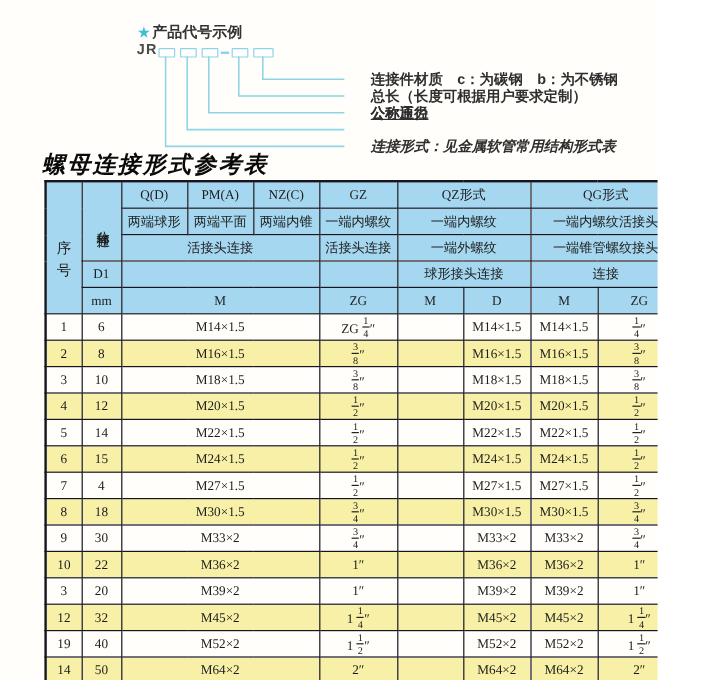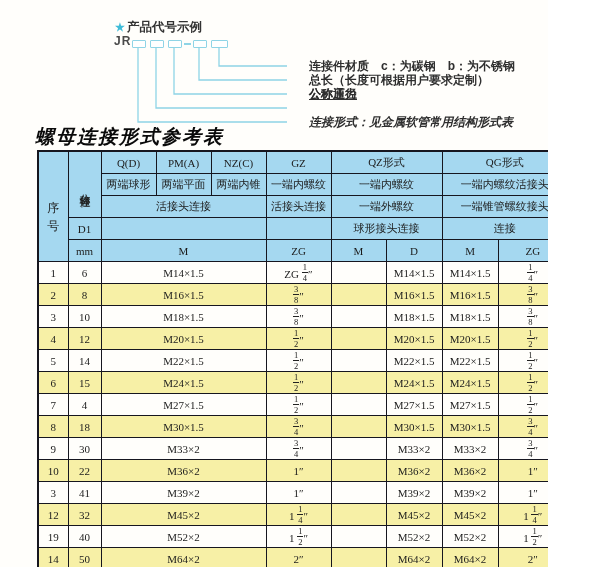--- a/index.html
+++ b/index.html
@@ -225,21 +225,21 @@
       <td>22</td>
       <td colspan="3">M36×2</td>
       <td>1″</td>
       <td></td>
       <td>M36×2</td>
       <td>M36×2</td>
       <td>1″</td>
     </tr>
         <tr>
       <td>3</td>
-      <td>41</td>
+      <td>20</td>
       <td colspan="3">M39×2</td>
       <td>1″</td>
       <td></td>
       <td>M39×2</td>
       <td>M39×2</td>
       <td>1″</td>
     </tr>
         <tr>
       <td>12</td>
       <td>32</td>

